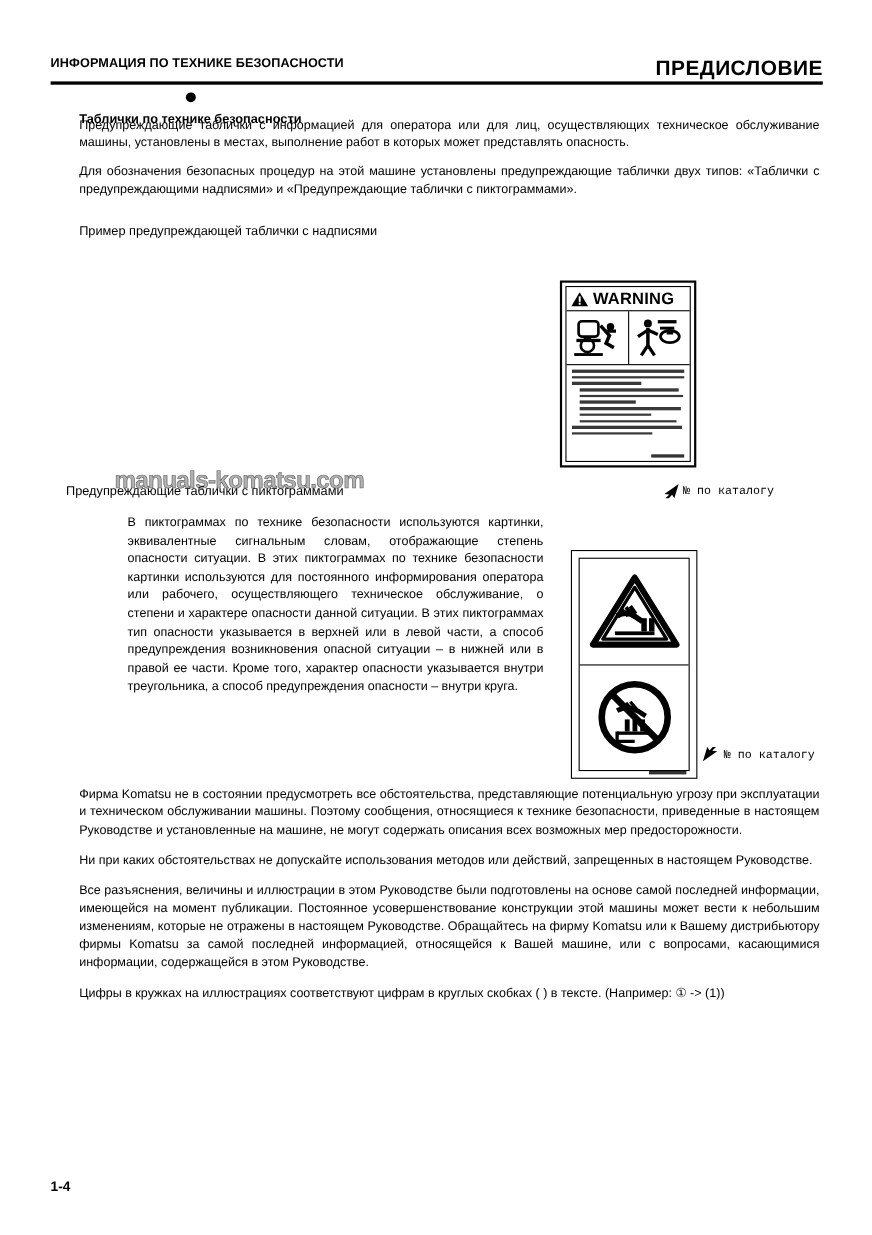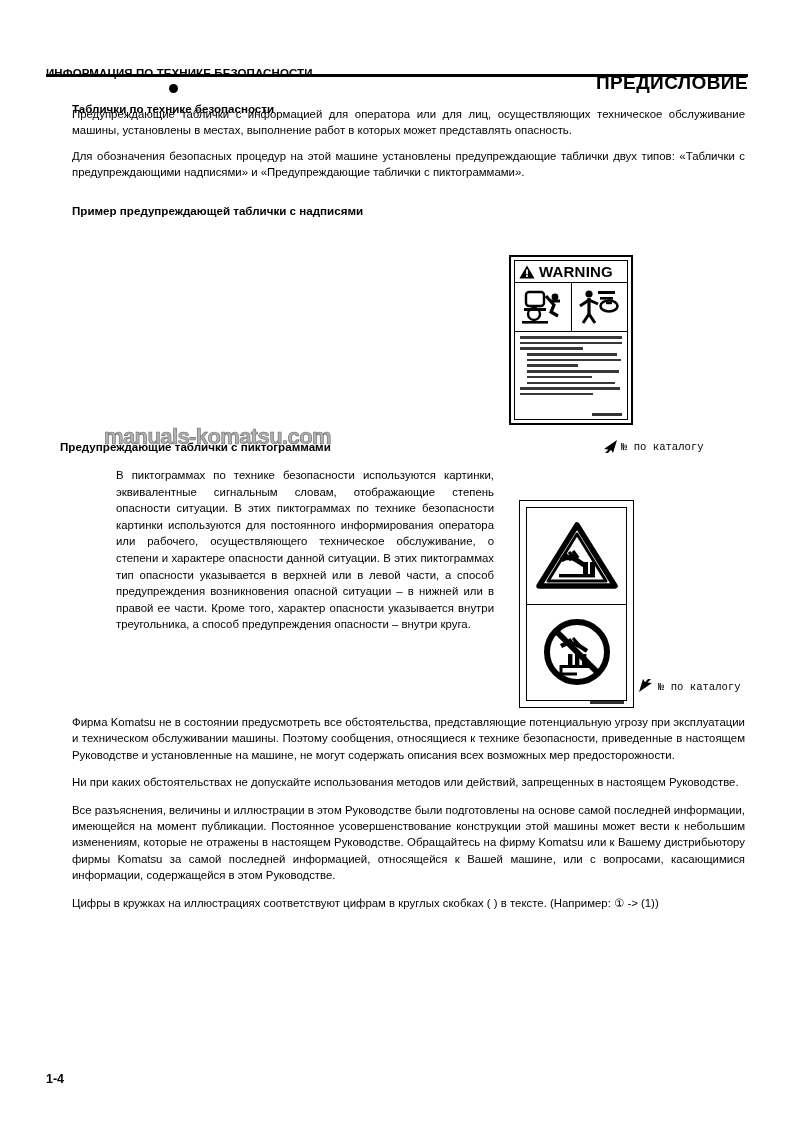--- a/index.html
+++ b/index.html
@@ -24,36 +24,35 @@
     height: 1123px;
   }
 
   
   .header {
     position: absolute;
     left: 46px;
     top: 52px;
     width: 702px;
     display: flex;
-    align-items: center;
+    align-items: flex-start;
     justify-content: space-between;
     gap: 19px;
   }
   .header-left {
     font-size: 11.5px;
     font-weight: 700;
     letter-spacing: 0.1px;
     white-space: nowrap;
   }
   .header-right {
     font-size: 19px;
     font-weight: 700;
     letter-spacing: 0.4px;
     white-space: nowrap;
-    margin-top: 20px;
   }
   .header-rule {
     position: absolute;
     left: 46px;
     top: 74px;
     width: 702px;
     height: 2.5px;
     background: #000;
   }
 
@@ -91,21 +90,21 @@
 
   .block-intro {
     left: 72px;
     top: 106px;
     width: 673px;
   }
 
   .sub-heading {
     position: absolute;
     font-size: 11.6px;
-    font-weight: 700;
+    font-weight: 400;
   }
   .sub-heading-1 { left: 72px; top: 204px; }
   .sub-heading-2 { left: 60px; top: 440px; }
 
   .block-picto {
     left: 72px;
     top: 467px;
     width: 378px;
     line-height: 16.6px;
     margin-left: 44px;

